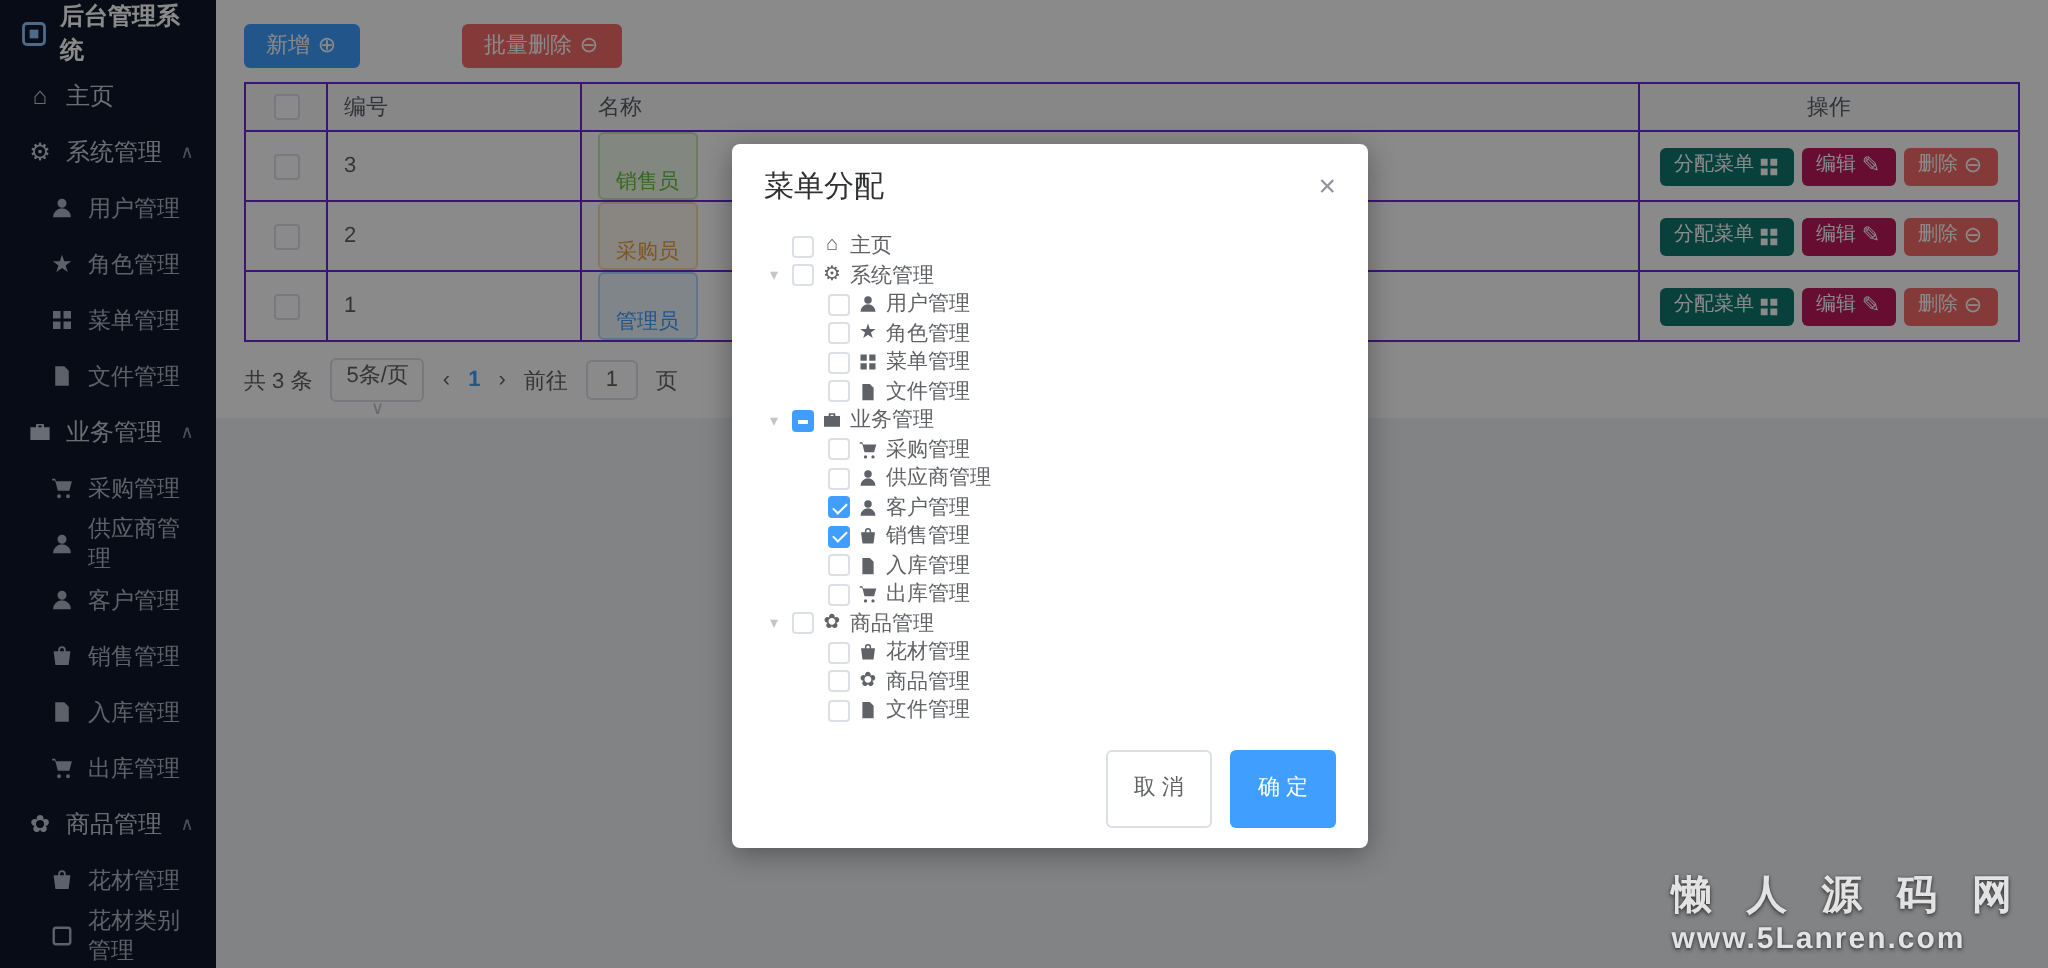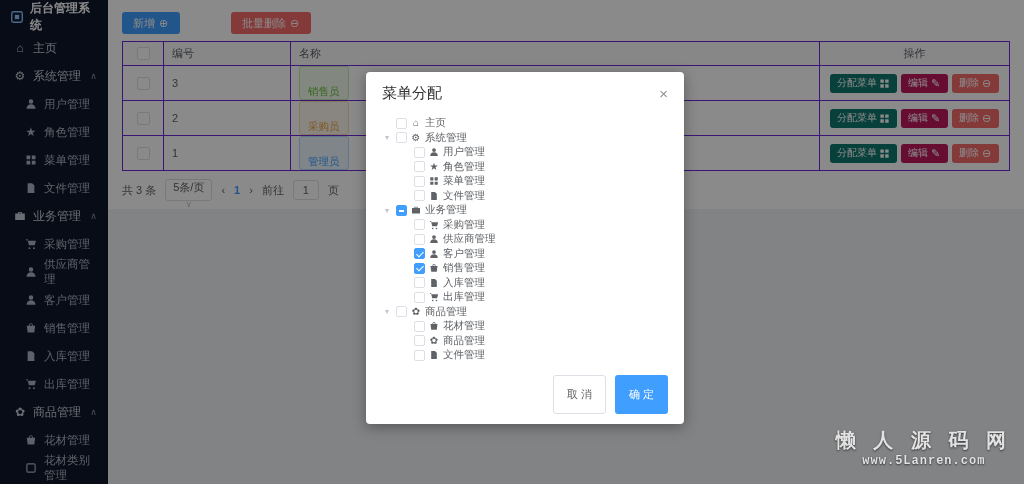--- a/index.html
+++ b/index.html
@@ -85,24 +85,24 @@
   .tnode .caret{width:10px;font-size:8px;color:#c0c4cc;text-align:center;flex:none;}
   .tnode .cb{width:11px;height:11px;}
   .tnode .ic{font-size:10px;color:#5f6368;}
   .cb.checked,.cb.ind{background:#409eff;border-color:#409eff;}
   .cb.checked::after{content:"";position:absolute;left:3px;top:0.5px;width:3px;height:6px;
                      border:solid #fff;border-width:0 1.5px 1.5px 0;transform:rotate(45deg);}
   .cb.ind::after{content:"";position:absolute;left:2px;right:2px;top:4px;height:1.8px;background:#fff;}
   .m-foot{position:absolute;right:16px;bottom:10px;display:flex;gap:9px;}
   .m-foot .btn{height:39px;padding:0 13px;font-size:11px;}
   
-  .watermark{position:absolute;right:12px;bottom:16px;z-index:7;text-align:center;color:rgba(242,242,242,.92);
+  .watermark{position:absolute;right:12px;bottom:6px;z-index:7;text-align:left;color:rgba(242,242,242,.92);
              font-weight:700;text-shadow:0 1px 2px rgba(0,0,0,.55),0 0 1px rgba(0,0,0,.4);}
   .wm1{font-size:20px;letter-spacing:6px;}
-  .wm2{font-size:12px;letter-spacing:1px;font-family:Liberation Mono, monospace;}
+  .wm2{font-size:15px;letter-spacing:1px;}
 </style>
 </head>
 <body>
 
 <div class="stage">
 
   <aside class="sidebar">
     <div class="logo">
       <span class="ic">
           <svg viewBox="0 0 16 16">

